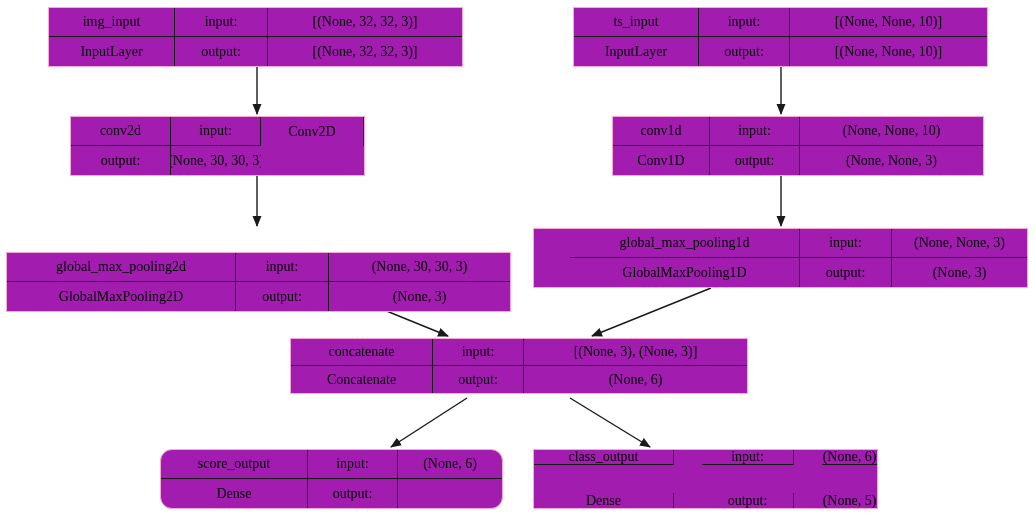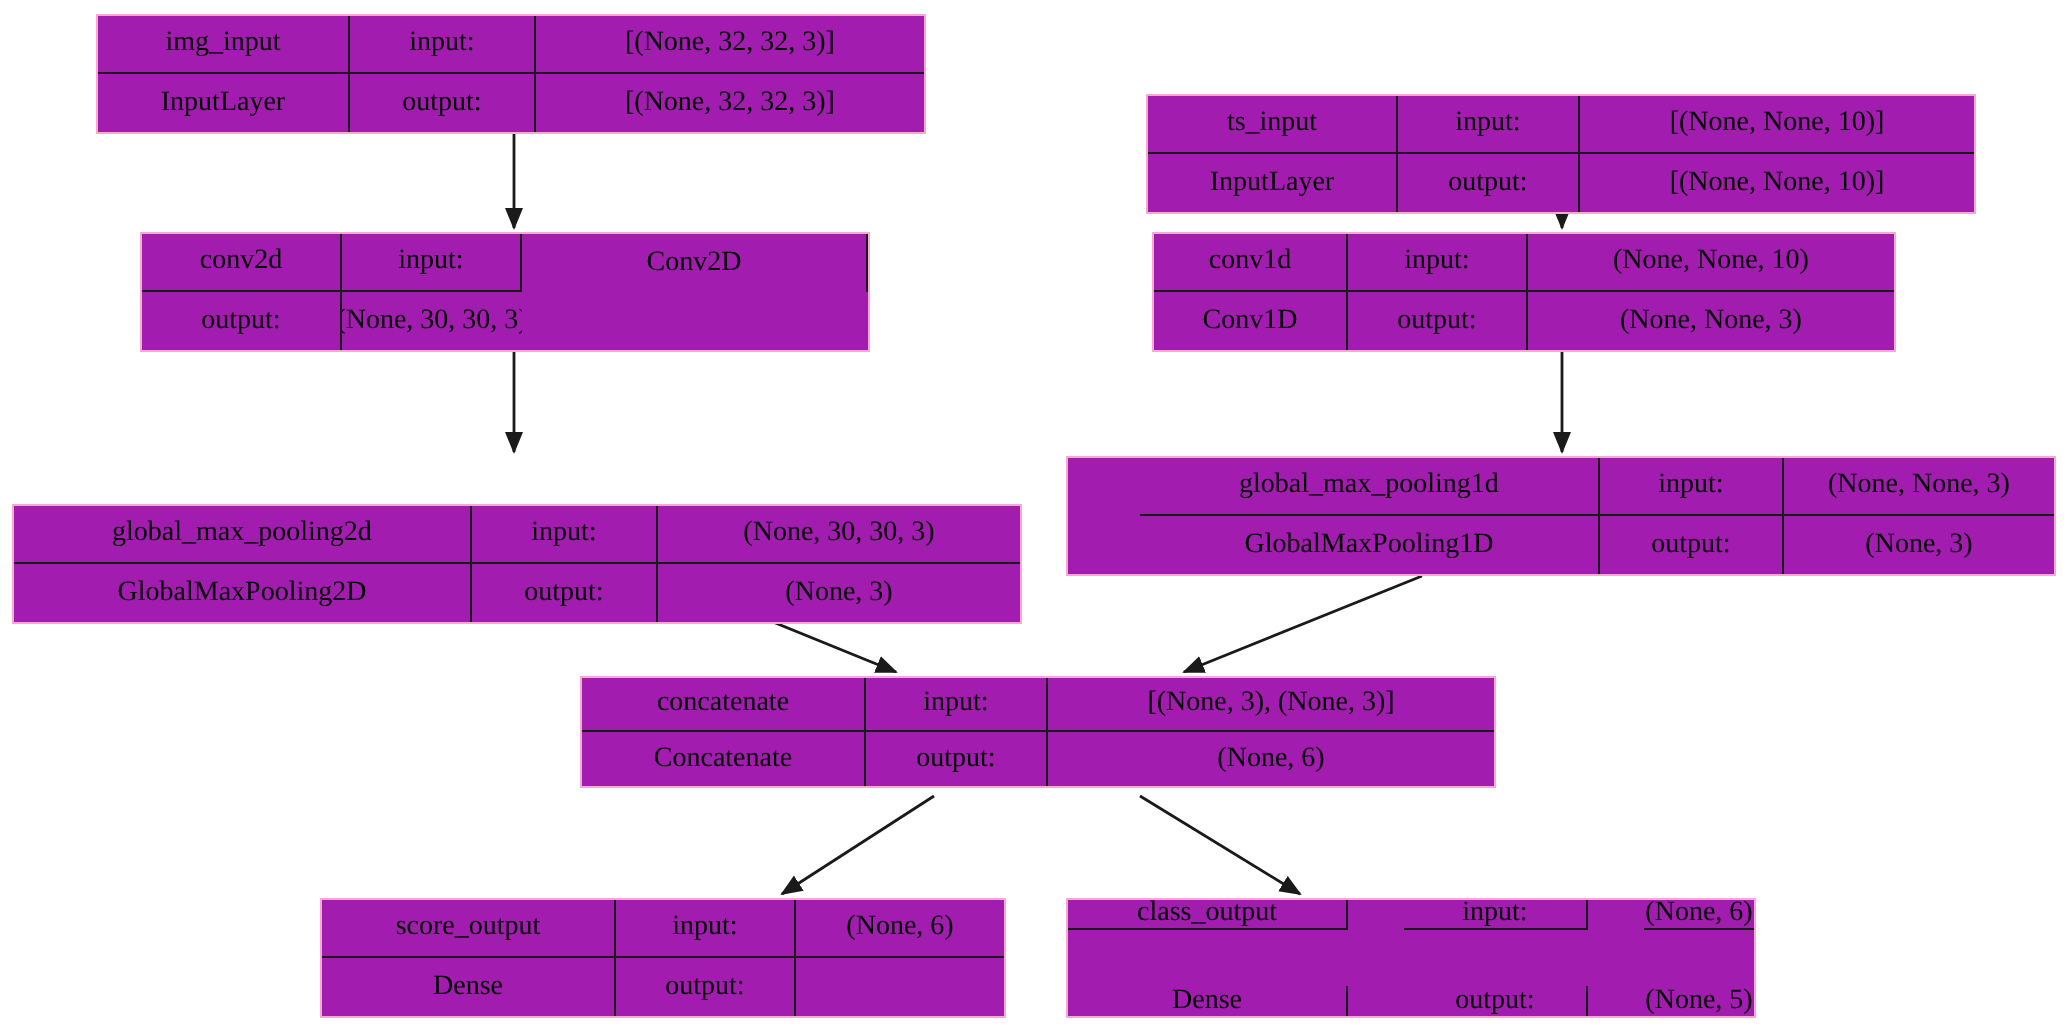--- a/index.html
+++ b/index.html
@@ -74,36 +74,36 @@
       <line x1="570" y1="398" x2="650" y2="447" marker-end="url(#arrowhead)"></line>
     </svg>
 <div class="node" style="left: 48px; top: 7px; width: 415px; height: 60px; grid-template-columns: 126px 93px 1fr;">
     <div class="cell col1 row1">img_input</div>
     <div class="cell col2 row1">input:</div>
     <div class="cell col3 row1">[(None, 32, 32, 3)]</div>
     <div class="cell col1 row2">InputLayer</div>
     <div class="cell col2 row2">output:</div>
     <div class="cell col3 row2">[(None, 32, 32, 3)]</div>
   </div>
-    <div class="node" style="left: 573px; top: 7px; width: 415px; height: 60px; grid-template-columns: 125px 91px 1fr; margin-top: 40px;">
+    <div class="node" style="left: 573px; top: 7px; width: 415px; height: 60px; grid-template-columns: 125px 91px 1fr;">
     <div class="cell col1 row1">ts_input</div>
     <div class="cell col2 row1">input:</div>
     <div class="cell col3 row1">[(None, None, 10)]</div>
     <div class="cell col1 row2">InputLayer</div>
     <div class="cell col2 row2">output:</div>
     <div class="cell col3 row2">[(None, None, 10)]</div>
   </div>
-    <div class="node" style="left: 70px; top: 116px; width: 365px; height: 60px; grid-template-columns: 100px 90px 1fr;">
+    <div class="node" style="left: 70px; top: 116px; width: 295px; height: 60px; grid-template-columns: 100px 90px 1fr;">
     <div class="cell col1 row1">conv2d</div>
     <div class="cell col2 row1">input:</div>
     <div class="cell col1 row2">Conv2D</div>
     <div class="cell col2 row2">output:</div>
     <div class="cell col3 row2">(None, 30, 30, 3)</div>
   </div>
-    <div class="node" style="left: 576px; top: 116px; width: 372px; height: 60px; grid-template-columns: 97px 90px 1fr;">
+    <div class="node" style="left: 612px; top: 116px; width: 372px; height: 60px; grid-template-columns: 97px 90px 1fr;">
     <div class="cell col1 row1">conv1d</div>
     <div class="cell col2 row1">input:</div>
     <div class="cell col3 row1">(None, None, 10)</div>
     <div class="cell col1 row2">Conv1D</div>
     <div class="cell col2 row2">output:</div>
     <div class="cell col3 row2">(None, None, 3)</div>
   </div>
     <div class="node" style="left: 6px; top: 228px; width: 505px; height: 60px; grid-template-columns: 229px 93px 1fr; margin-top: 24px;">
     <div class="cell col1 row1">global_max_pooling2d</div>
     <div class="cell col2 row1">input:</div>
@@ -121,21 +121,21 @@
     <div class="cell col3 row2">(None, 3)</div>
   </div>
     <div class="node" style="left: 290px; top: 338px; width: 458px; height: 56px; grid-template-columns: 142px 91px 1fr;">
     <div class="cell col1 row1">concatenate</div>
     <div class="cell col2 row1">input:</div>
     <div class="cell col3 row1">[(None, 3), (None, 3)]</div>
     <div class="cell col1 row2">Concatenate</div>
     <div class="cell col2 row2">output:</div>
     <div class="cell col3 row2">(None, 6)</div>
   </div>
-    <div class="node" style="left: 160px; top: 449px; width: 343px; height: 60px; grid-template-columns: 147px 90px 1fr;">
+    <div class="node" style="left: 160px; top: 449px; width: 343px; height: 60px; grid-template-columns: 147px 90px 1fr; border-radius: 12px;">
     <div class="cell col1 row1">score_output</div>
     <div class="cell col2 row1">input:</div>
     <div class="cell col3 row1">(None, 6)</div>
     <div class="cell col1 row2">Dense</div>
     <div class="cell col2 row2">output:</div>
   </div>
     <div class="node" style="left: 533px; top: 449px; width: 345px; height: 60px; grid-template-columns: 140px 92px 1fr; gap: 28px;">
     <div class="cell col1 row1">class_output</div>
     <div class="cell col2 row1">input:</div>
     <div class="cell col3 row1">(None, 6)</div>

